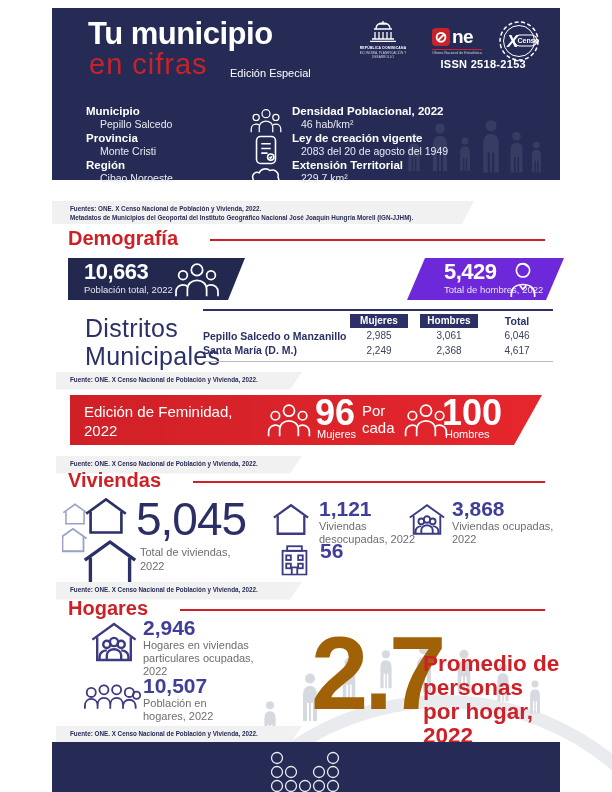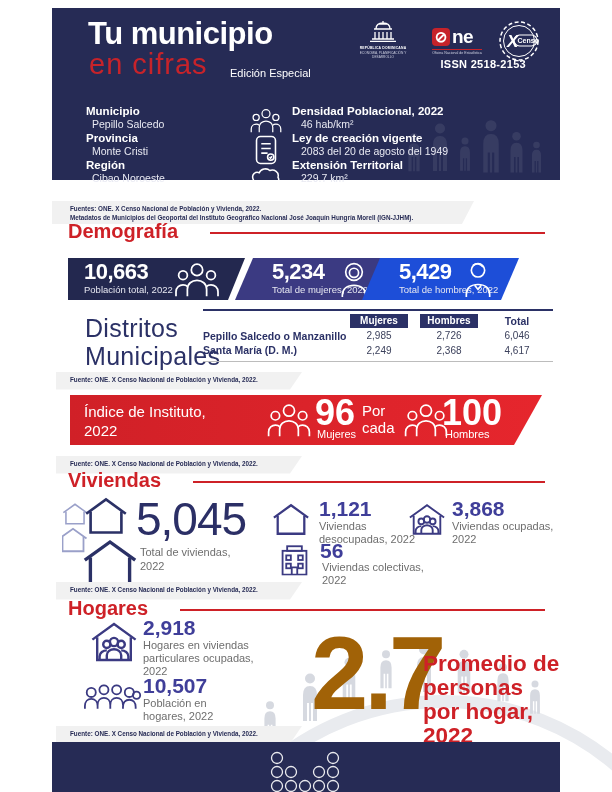--- a/index.html
+++ b/index.html
@@ -17,45 +17,45 @@
   .one-logo{position:absolute;left:380px;top:18px;width:56px;color:#fff;}
   .one-row{display:flex;align-items:center;gap:2px;}
   .one-sq{width:18px;height:18px;background:#c7232a;border-radius:4px;color:#fff;font-size:15px;
           display:flex;align-items:center;justify-content:center;font-weight:bold;}
   .one-ne{font-size:19px;font-weight:bold;color:#fff;letter-spacing:-0.5px;}
   .one-sub{font-size:3.6px;color:#cfd2e2;margin-top:1px;border-top:1px solid #c7232a;padding-top:1px;width:50px;text-align:center;}
   .censo-logo{position:absolute;left:442px;top:8px;width:50px;height:50px;}
 
   .loc-item{position:absolute;left:34px;}
   .loc-label{font-size:11.5px;font-weight:bold;color:#fff;}
-  .loc-value{font-size:10.5px;color:#e8e9f2;margin-left:6px;margin-top:1px;}
+  .loc-value{font-size:10.5px;color:#e8e9f2;margin-left:14px;margin-top:1px;}
   .fact-icon{position:absolute;left:198px;width:32px;height:27px;color:#fff;}
   .fact-item{position:absolute;left:240px;}
   .fact-label{font-size:11.5px;font-weight:bold;color:#fff;}
   .fact-value{font-size:10.5px;color:#e8e9f2;margin-left:9px;margin-top:1px;}
   .hdr-sil{position:absolute;right:8px;bottom:2px;opacity:.08;color:#ffffff;}
 
   
   .strip{position:absolute;background:#f1f1f1;color:#262b55;z-index:2;
          clip-path:polygon(0 0,100% 0,calc(100% - 12px) 100%,0 100%);}
   .strip-a{left:52px;top:201px;width:404px;height:20px;padding:3px 0 0 18px;font-size:6.3px;line-height:1.45;font-weight:bold;}
   .strip-s{height:14px;width:232px;left:56px;padding:3.5px 0 0 14px;font-size:6.3px;font-weight:bold;}
   .strip-b{top:372px;} .strip-c{top:456px;} .strip-d{top:582px;} .strip-e{top:726px;}
 
   
   .sec-head{position:absolute;left:68px;width:477px;display:flex;align-items:center;z-index:2;}
   .sec-title{font-size:20px;font-weight:bold;color:#ce2127;}
   .sec-line{flex:1;height:1.5px;background:#ce2127;margin-left:32px;margin-top:3px;}
-  .sh-demo{top:220px;} .sh-viv{top:469px;} .sh-hog{top:597px;}
+  .sh-demo{top:227px;} .sh-viv{top:469px;} .sh-hog{top:597px;}
 
   
   .banner{position:absolute;top:258px;height:42px;color:#fff;z-index:2;}
   .b1{left:68px;width:177px;background:#23284f;clip-path:polygon(0 0,100% 0,calc(100% - 17px) 100%,0 100%);}
   .b2{left:235px;width:160px;background:#3b3a82;clip-path:polygon(18px 0,100% 0,calc(100% - 18px) 100%,0 100%);}
-  .b3{left:362px;width:157px;background:#1d4ed8;clip-path:polygon(18px 0,100% 0,calc(100% - 18px) 100%,0 100%);}
+  .b3{left:407px;width:157px;background:#6d28d9;clip-path:polygon(18px 0,100% 0,calc(100% - 18px) 100%,0 100%);}
   .b-val{position:absolute;top:1px;font-size:22px;font-weight:bold;letter-spacing:-0.5px;}
   .b-lab{position:absolute;top:26px;font-size:9.5px;color:#e6e7f1;}
   .b1 .b-val{left:16px;} .b1 .b-lab{left:16px;}
   .b2 .b-val,.b3 .b-val{left:37px;} .b2 .b-lab,.b3 .b-lab{left:37px;}
   .b-icon{position:absolute;top:4px;height:35px;color:#fff;}
   .b1 .b-icon{right:22px;width:52px;}
   .b2 .b-icon,.b3 .b-icon{right:26px;width:30px;}
 
   
   .dist-head{position:absolute;left:85px;top:315px;font-size:25px;font-weight:300;color:#2b3166;line-height:1.1;letter-spacing:.3px;z-index:2;}
@@ -275,27 +275,20 @@
     <div class="sec-line"></div>
   </div>
 
   <div class="banner b1">
     <div class="b-val">10,663</div>
     <div class="b-lab">Población total, 2022</div>
     <svg class="b-icon" viewBox="0 0 52 40">
         <use href="#sym-group3"></use>
       </svg>
   </div>
-  <div class="banner b2">
-    <div class="b-val">5,234</div>
-    <div class="b-lab">Total de mujeres, 2022</div>
-    <svg class="b-icon" viewBox="0 0 36 42">
-        <use href="#sym-woman"></use>
-      </svg>
-  </div>
   <div class="banner b3">
     <div class="b-val">5,429</div>
     <div class="b-lab">Total de hombres, 2022</div>
     <svg class="b-icon" viewBox="0 0 36 42">
         <use href="#sym-man"></use>
       </svg>
   </div>
 
   <div class="dist-head">
     <div>Distritos</div>
@@ -306,37 +299,37 @@
     <div class="dt-topline"></div>
     <div class="dt-row dt-hrow">
       <div class="dt-name"></div>
       <div class="dt-c1 dt-hcell">Mujeres</div>
       <div class="dt-c2 dt-hcell">Hombres</div>
       <div class="dt-c3 dt-hcell-plain">Total</div>
     </div>
     <div class="dt-row dt-drow">
       <div class="dt-name">Pepillo Salcedo o Manzanillo</div>
       <div class="dt-c1 dt-num">2,985</div>
-      <div class="dt-c2 dt-num">2,726</div>
+      <div class="dt-c2 dt-num">3,061</div>
       <div class="dt-c3 dt-num">6,046</div>
     </div>
     <div class="dt-row dt-drow">
       <div class="dt-name">Santa María (D. M.)</div>
       <div class="dt-c1 dt-num">2,249</div>
       <div class="dt-c2 dt-num">2,368</div>
       <div class="dt-c3 dt-num">4,617</div>
     </div>
     <div class="dt-botline"></div>
   </div>
 
   <div class="strip strip-s strip-b">Fuente: ONE. X Censo Nacional de Población y Vivienda, 2022.</div>
 
   <div class="fem">
     <div class="fem-label">
-      <div>Índice de Instituto,</div>
+      <div>Edición de Feminidad,</div>
       <div>2022</div>
     </div>
     <svg class="fem-icon fi-w" viewBox="0 0 52 40">
         <use href="#sym-group3"></use>
       </svg>
     <div class="fem-val fv-96">96</div>
     <div class="fem-unit fu-m">Mujeres</div>
     <div class="fem-conn">
       <div>Por</div>
       <div>cada</div>
@@ -381,33 +374,32 @@
   <svg class="stat-icon vi-2" viewBox="0 0 40 34">
       <use href="#sym-house-people"></use>
     </svg>
   <div class="stat-val vv-2">3,868</div>
   <div class="stat-lab vl-2">Viviendas ocupadas, 2022</div>
 
   <svg class="stat-icon vi-3" viewBox="0 0 36 34">
       <use href="#sym-building"></use>
     </svg>
   <div class="stat-val vv-3">56</div>
-  <div class="stat-lab vl-3">Viviendas colectivas, 2022</div>
 
   <div class="strip strip-s strip-d">Fuente: ONE. X Censo Nacional de Población y Vivienda, 2022.</div>
 
   <div class="sec-head sh-hog">
     <div class="sec-title">Hogares</div>
     <div class="sec-line"></div>
   </div>
 
   <svg class="hog-icon1" viewBox="0 0 40 34">
       <use href="#sym-house-people"></use>
     </svg>
-  <div class="stat-val hv-1">2,918</div>
+  <div class="stat-val hv-1">2,946</div>
   <div class="stat-lab hl-1">Hogares en viviendas particulares ocupadas, 2022</div>
 
   <svg class="hog-icon2" viewBox="0 0 64 28">
       <use href="#sym-crowd"></use>
     </svg>
   <div class="stat-val hv-2">10,507</div>
   <div class="stat-lab hl-2">Población en hogares, 2022</div>
 
   <div class="arc"></div>
   <svg class="sil" style="left:262px;top:700px;" width="20" height="42">

